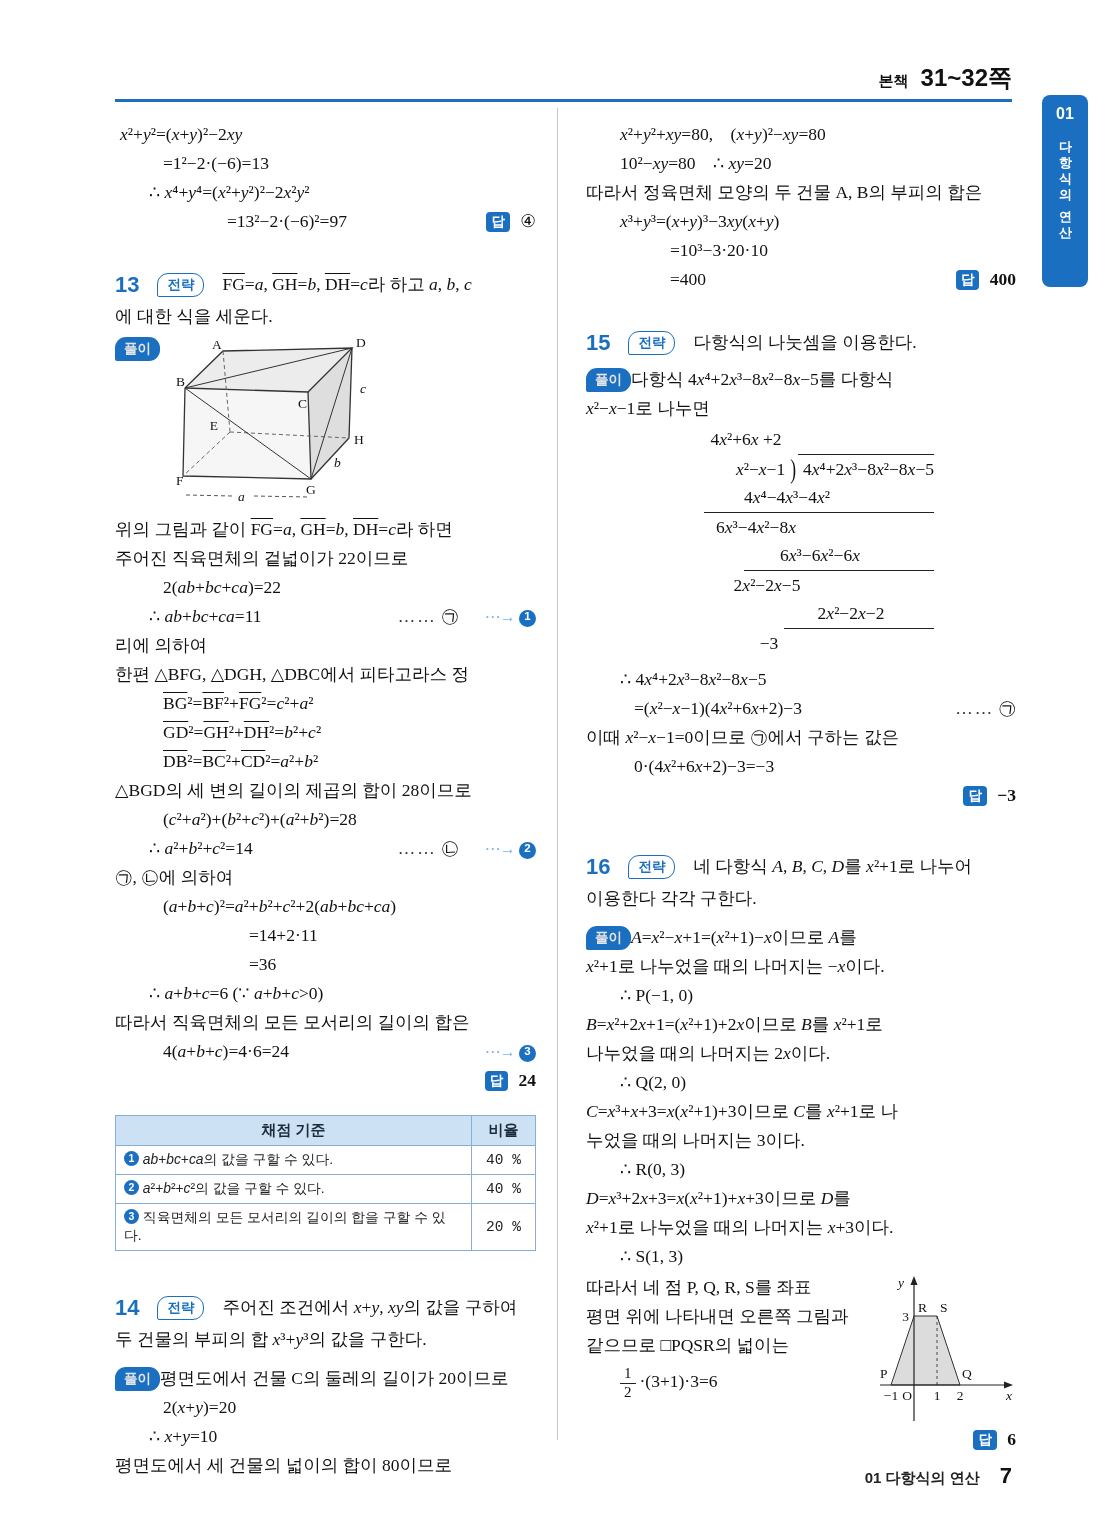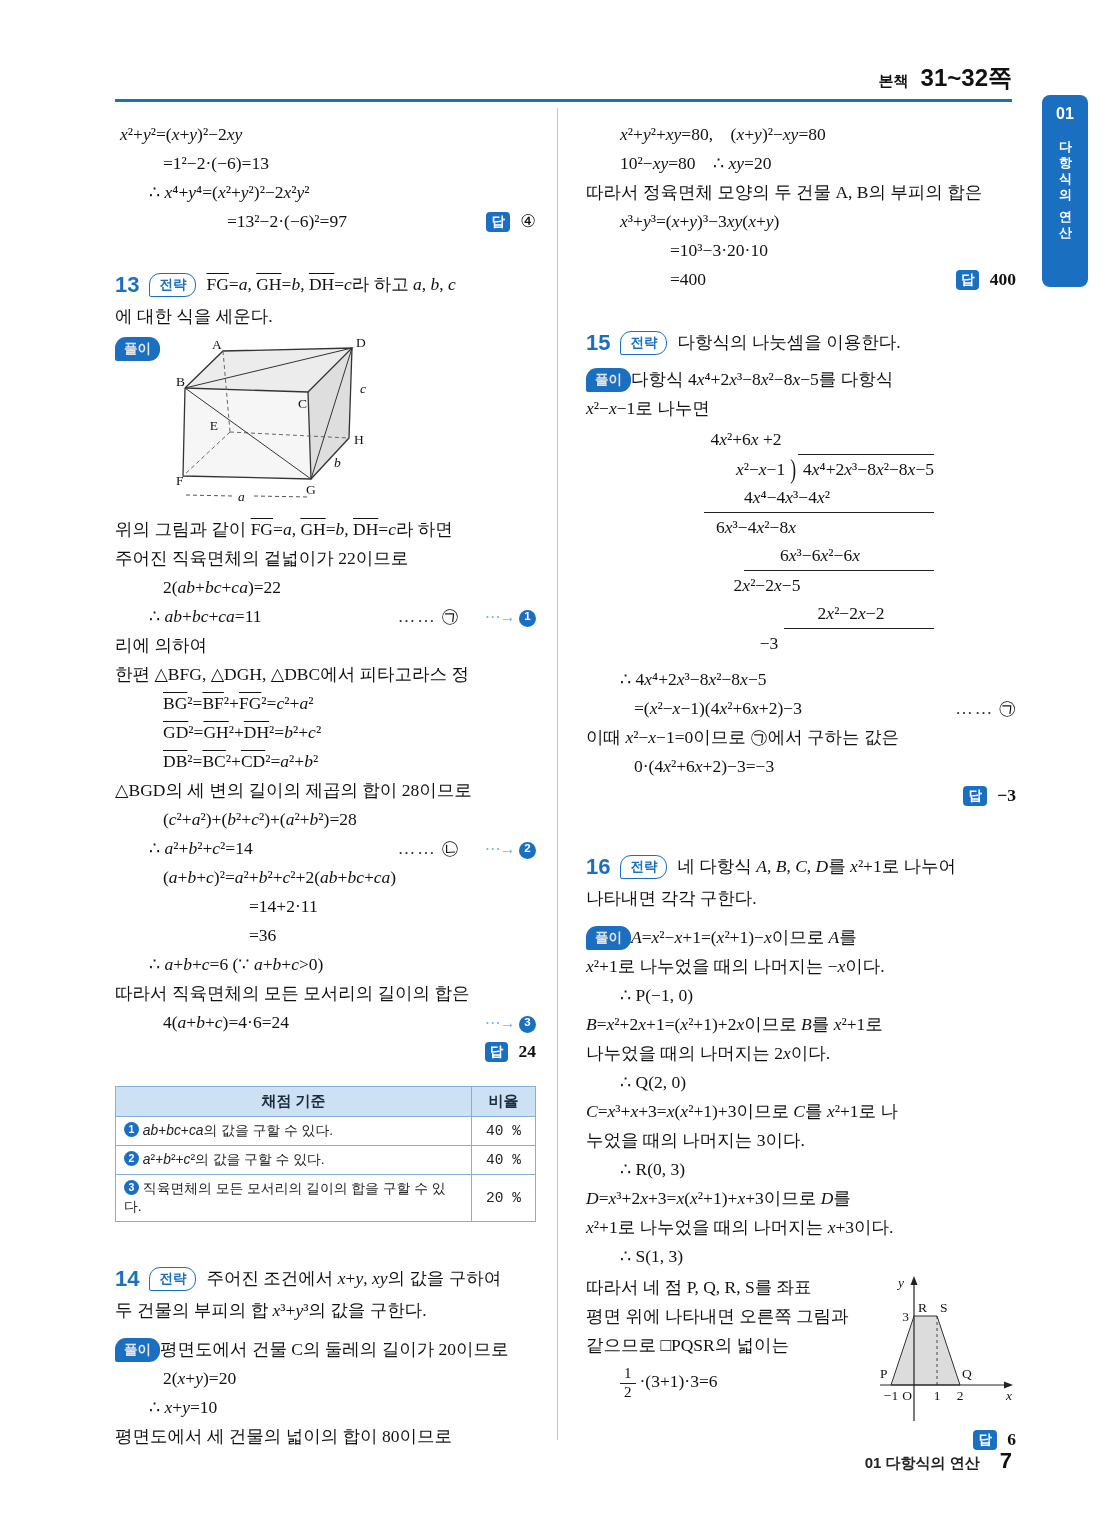--- a/index.html
+++ b/index.html
@@ -46,21 +46,21 @@
   .dts { letter-spacing:2px; color:#333; }
   .ar  { color:#7fb2e5; margin-left:26px; letter-spacing:-1px; font-size:16px; }
   .cn  { display:inline-block; background:var(--accent); color:#fff; border-radius:50%;
          width:17px; height:17px; line-height:17px; text-align:center; vertical-align:2px;
          font:bold 11.5px "Liberation Sans","DejaVu Sans",sans-serif; }
   .ab  { display:inline-block; background:var(--accent); color:#fff; border-radius:4px;
          padding:1px 5px; margin-right:6px; vertical-align:1px;
          font:bold 13.5px "Liberation Sans","DejaVu Sans",sans-serif; }
 
   
-  .prob { display:flex; align-items:center; gap:10px; margin:34px 0 3px; }
+  .prob { display:flex; align-items:center; gap:18px; margin:34px 0 3px; }
   .pnum { color:var(--accent); font:bold 22px "Liberation Sans","DejaVu Sans",sans-serif; }
   .badge-strat { flex:none; border:1.5px solid var(--accent); color:var(--accent); background:#fff;
                  font:bold 13.5px "Liberation Sans","DejaVu Sans",sans-serif;
                  padding:2px 9px; border-radius:11px 11px 11px 2px; }
   .badge-sol { flex:none; display:inline-block; background:var(--accent); color:#e5e5e5;
                font:bold 13.5px "Liberation Sans","DejaVu Sans",sans-serif;
                padding:3px 9px; border-radius:11px 11px 11px 2px; margin-right:0; }
   .ptext { font-size:17.5px; line-height:29px; }
   .solline { align-items:center; justify-content:flex-start; }
 
@@ -94,21 +94,21 @@
   
   .wrap16 { display:flex; margin-top:2px; }
   .wtext { width:290px; }
   .fline { min-height:46px; display:flex; align-items:center; }
   .frac { display:inline-flex; flex-direction:column; text-align:center; vertical-align:middle;
           font-size:15px; line-height:1.15; margin-right:4px; }
   .frac .fn { border-bottom:1.3px solid #222; padding:0 4px; }
   .frac .fd { padding:0 4px; }
 
   
-  .footer { position:absolute; bottom:44px; right:98px; display:flex; align-items:baseline;
+  .footer { position:absolute; bottom:29px; right:98px; display:flex; align-items:baseline;
             font-family:"Liberation Sans","DejaVu Sans",sans-serif; }
   .fc { font-weight:bold; font-size:15px; color:#222; }
   .fp { font-weight:bold; font-size:22px; margin-left:20px; }
 </style>
 </head>
 <body>
 
 <div class="page">
 
   <div class="header-label">
@@ -219,20 +219,23 @@
     <div class="line">
         <span>△BGD의 세 변의 길이의 제곱의 합이 28이므로</span>
       </div>
     <div class="line i2">
         <span>(<m>c</m>²+<m>a</m>²)+(<m>b</m>²+<m>c</m>²)+(<m>a</m>²+<m>b</m>²)=28</span>
       </div>
     <div class="line i1">
         <span>∴ <m>a</m>²+<m>b</m>²+<m>c</m>²=14</span>
         <span class="tail"><span class="dts">……</span> ㉡<span class="ar">⋯→</span> <span class="cn">2</span></span>
       </div>
+    <div class="line">
+        <span>㉠, ㉡에 의하여</span>
+      </div>
     <div class="line i2">
         <span>(<m>a</m>+<m>b</m>+<m>c</m>)²=<m>a</m>²+<m>b</m>²+<m>c</m>²+2(<m>ab</m>+<m>bc</m>+<m>ca</m>)</span>
       </div>
     <div class="line i5">
         <span>=14+2·11</span>
       </div>
     <div class="line i5">
         <span>=36</span>
       </div>
     <div class="line i1">
@@ -363,21 +366,21 @@
     <div class="line ansline">
         <span class="tail"><span class="ab">답</span> <b>−3</b></span>
       </div>
 
     <div class="prob" style="margin-top:42px;">
       <span class="pnum">16</span>
       <span class="badge-strat">전략</span>
       <span class="ptext">네 다항식 <m>A</m>, <m>B</m>, <m>C</m>, <m>D</m>를 <m>x</m>²+1로 나누어</span>
     </div>
     <div class="line">
-        <span>나타내면 각각 구한다.</span>
+        <span>이용한다 각각 구한다.</span>
       </div>
 
     <div class="line solline" style="margin-top:10px;">
       <span class="badge-sol">풀이</span>
       <span><m>A</m>=<m>x</m>²−<m>x</m>+1=(<m>x</m>²+1)−<m>x</m>이므로 <m>A</m>를</span>
     </div>
     <div class="line">
         <span><m>x</m>²+1로 나누었을 때의 나머지는 −<m>x</m>이다.</span>
       </div>
     <div class="line i1">

